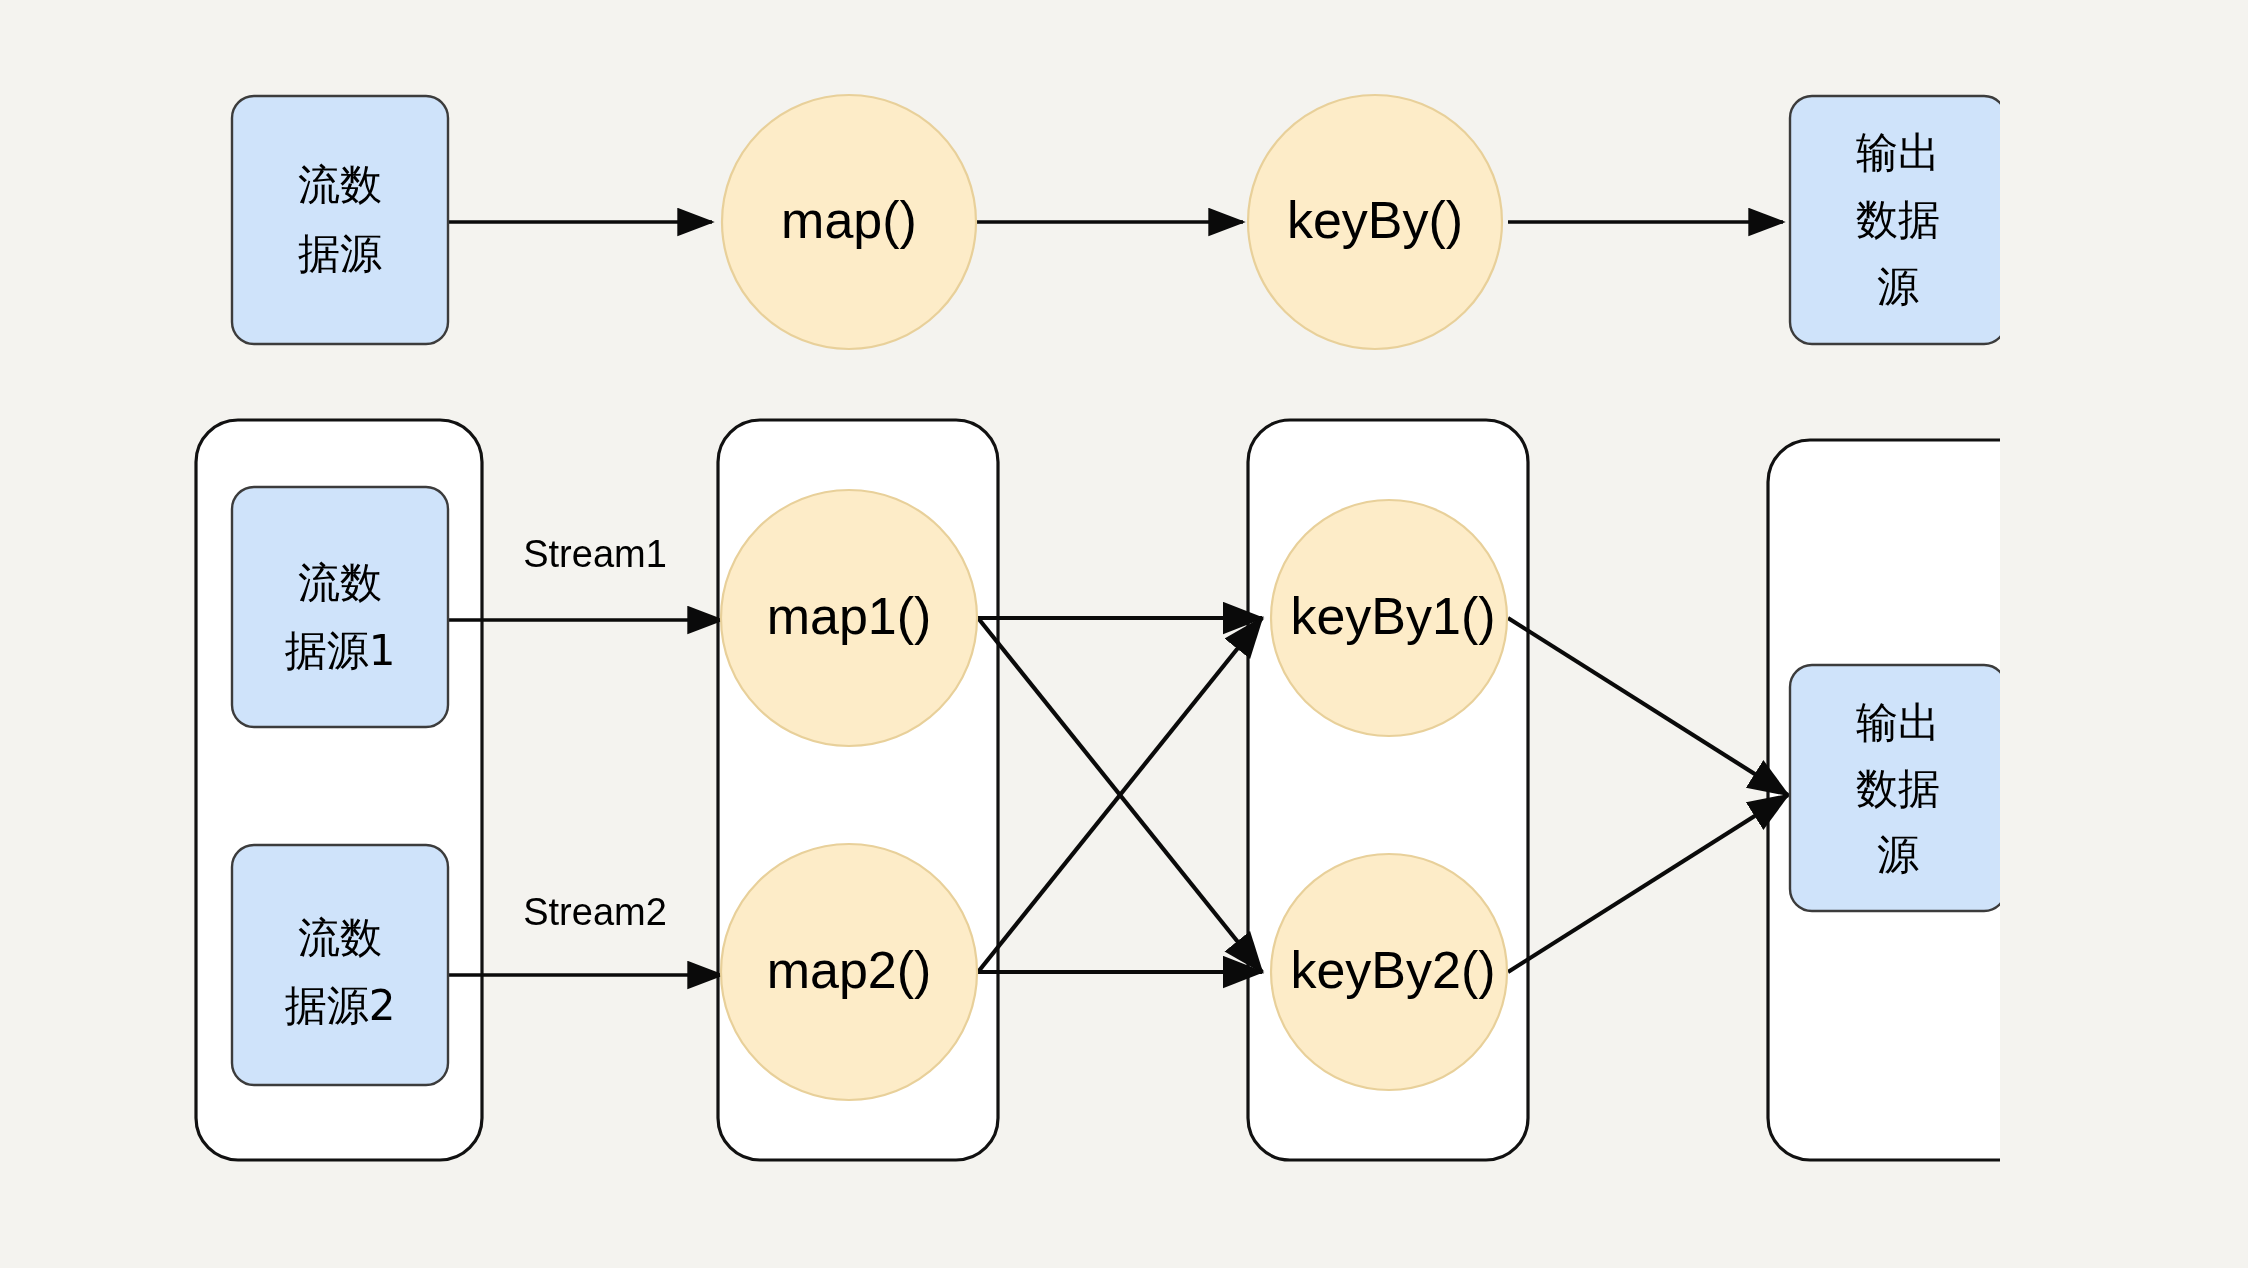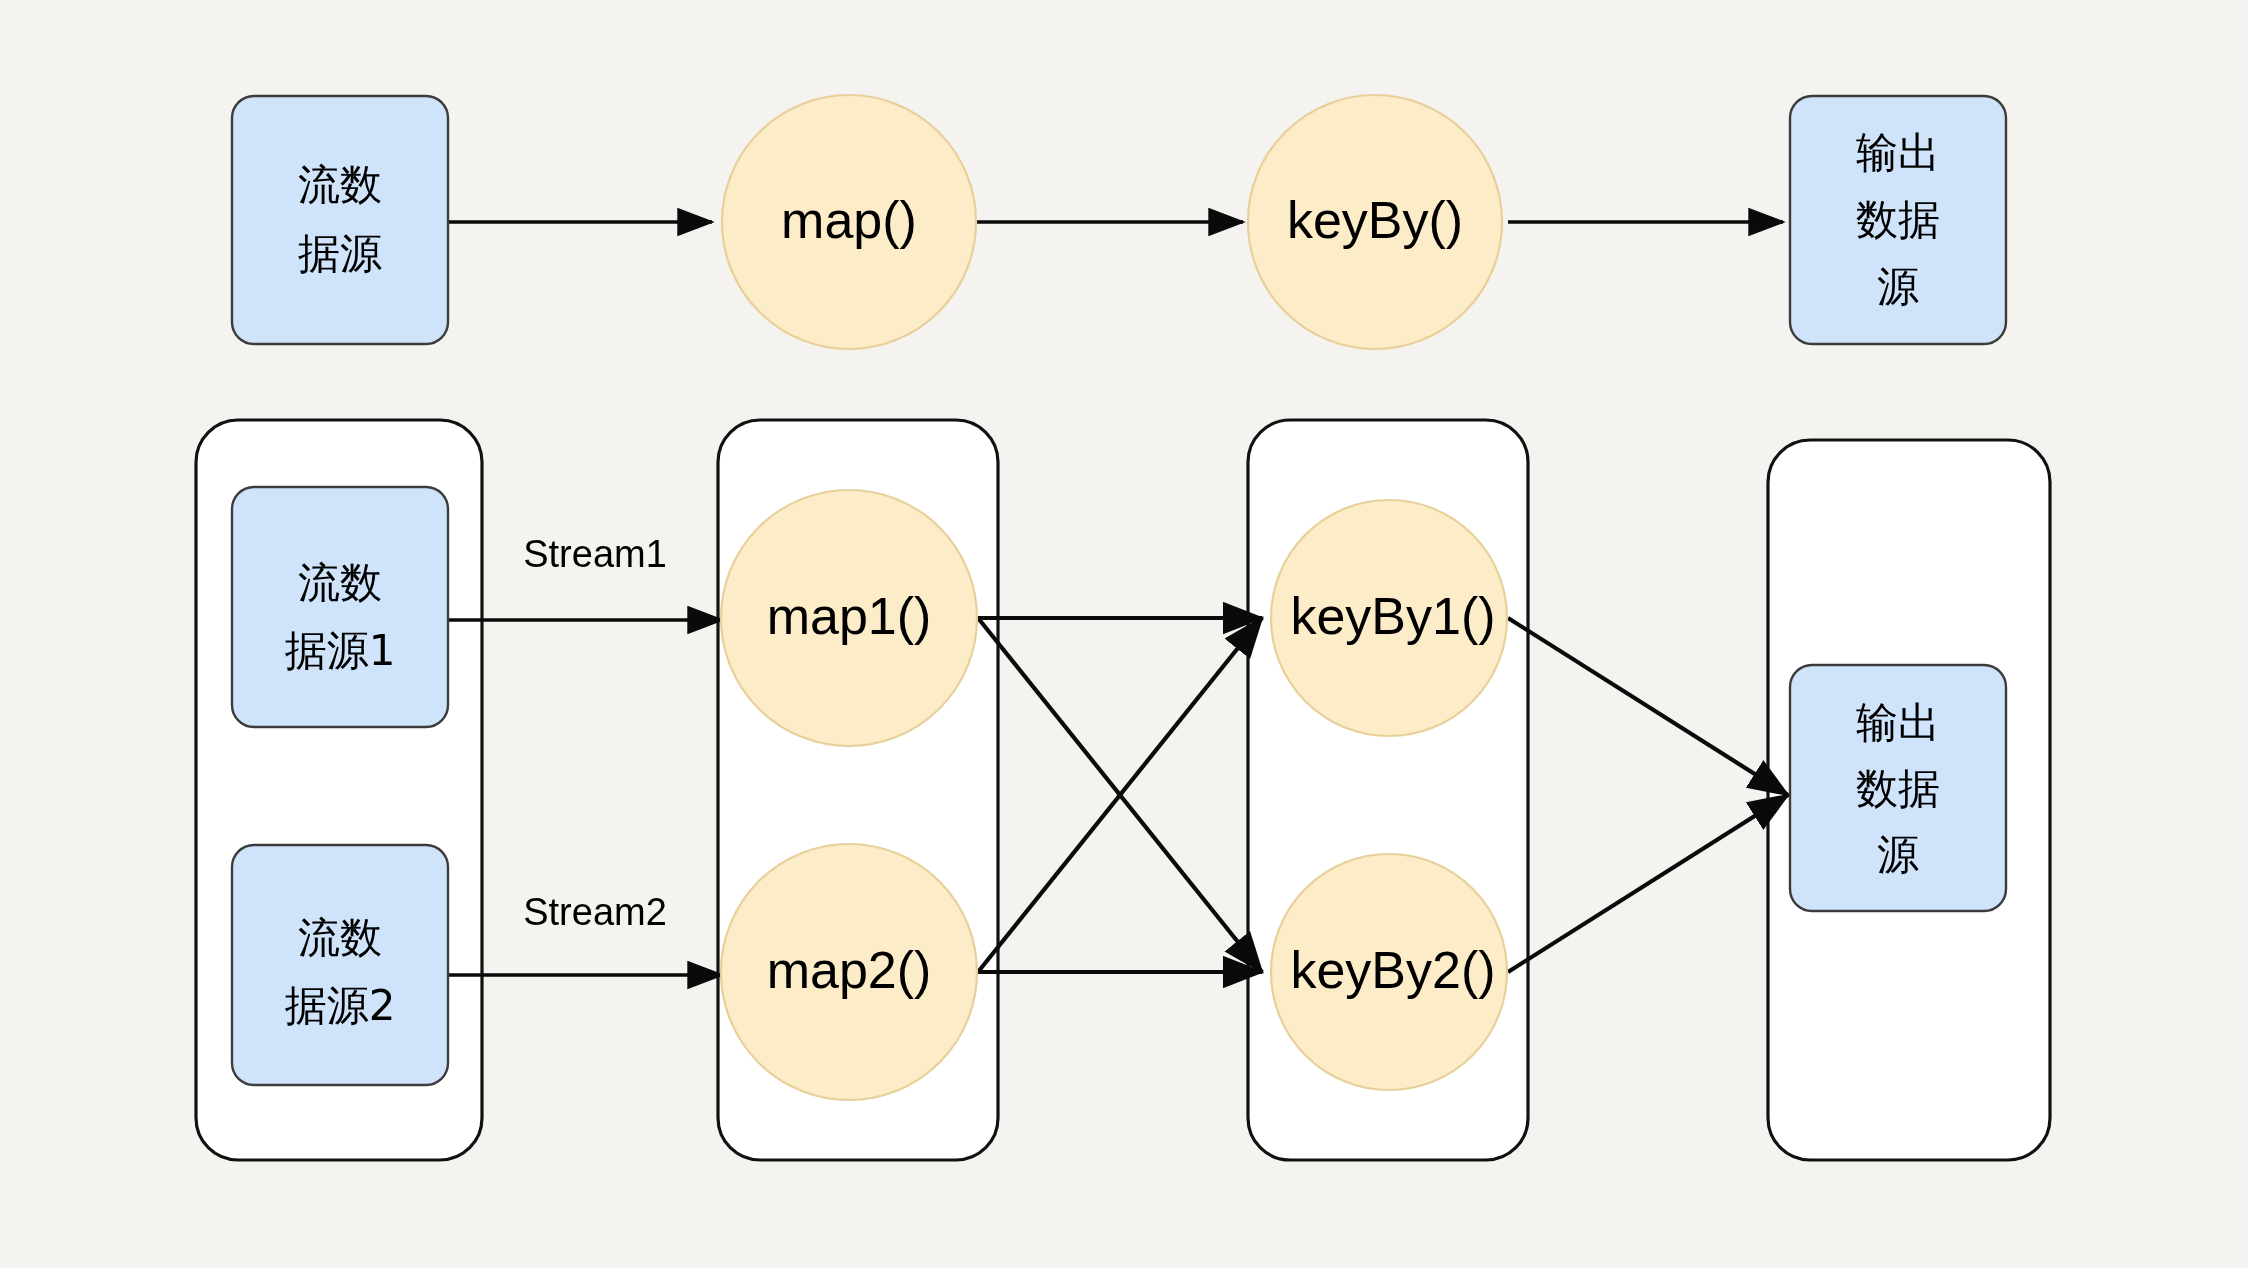--- a/index.html
+++ b/index.html
@@ -2,21 +2,21 @@
 <html><head>
 <meta charset="utf-8">
 <style>
   html, body {
     margin: 0;
     padding: 0;
     background: #f4f3ef;
   }
   #stage {
     position: relative;
-    width: 2248px;
+    width: 2000px;
     height: 1268px;
     background: #f4f3ef;
     overflow: hidden;
     font-family: "Liberation Sans", sans-serif;
   }
   #diagram {
     position: absolute;
     inset: 0;
     width: 2248px;
     height: 1268px;

